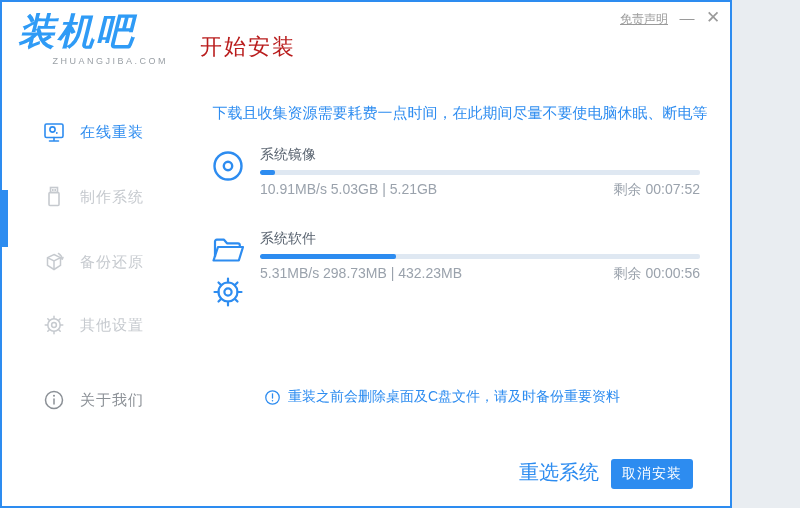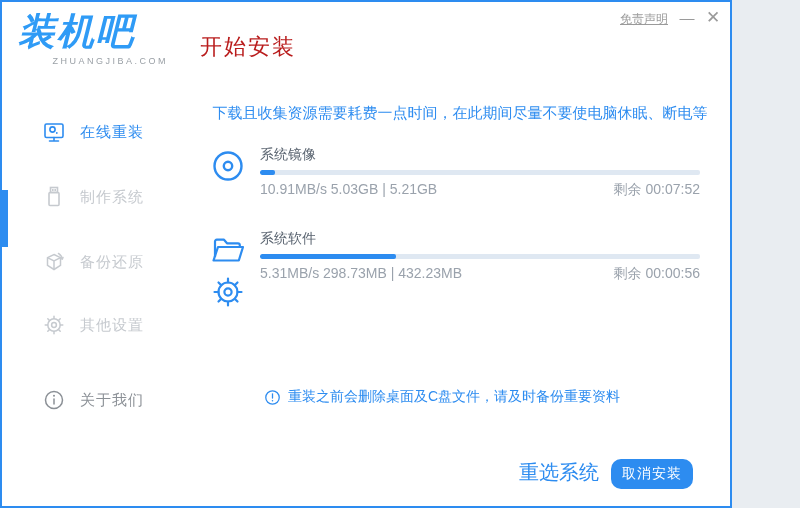--- a/index.html
+++ b/index.html
@@ -46,21 +46,21 @@
   .t-name{position:absolute;left:0;top:4px;font-size:14px;color:var(--label-dark);}
   .t-track{position:absolute;left:0;right:0;top:28px;height:5px;background:var(--track);border-radius:2px;overflow:hidden;}
   .t-fill{height:100%;background:var(--accent);border-radius:2px;width:0;}
   .t-stats{position:absolute;left:0;top:39px;font-size:14px;color:var(--stat-gray);}
   .t-remaining{position:absolute;right:0;top:39px;font-size:14px;color:var(--stat-gray);}
   .task1{top:52px;} .task2{top:115px;margin-top:21px;} .task3{top:178px;}
   .note{position:absolute;left:74px;top:298px;display:flex;align-items:center;font-size:14px;color:var(--accent);}
   .note .n-icon{width:17px;height:17px;margin-right:7px;flex:none;color:var(--accent);}
   .reselect-link{position:absolute;right:131px;bottom:20px;font-size:20px;color:var(--accent);cursor:pointer;}
   .cancel-btn{position:absolute;right:37px;bottom:17px;width:82px;height:30px;background:var(--accent);color:#fff;
-    border:none;border-radius:10px;font-size:14px;font-family:Liberation Mono, monospace;cursor:pointer;display:flex;align-items:center;justify-content:center;letter-spacing:1px;}
+    border:none;border-radius:3px;font-size:14px;font-family:Liberation Mono, monospace;cursor:pointer;display:flex;align-items:center;justify-content:center;letter-spacing:1px;}
   svg{display:block;width:100%;height:100%;}
 </style>
 </head>
 <body>
 
 <div class="window">
 
   <div class="header">
     <div class="logo">
       <div class="logo-cn">装机吧</div>

